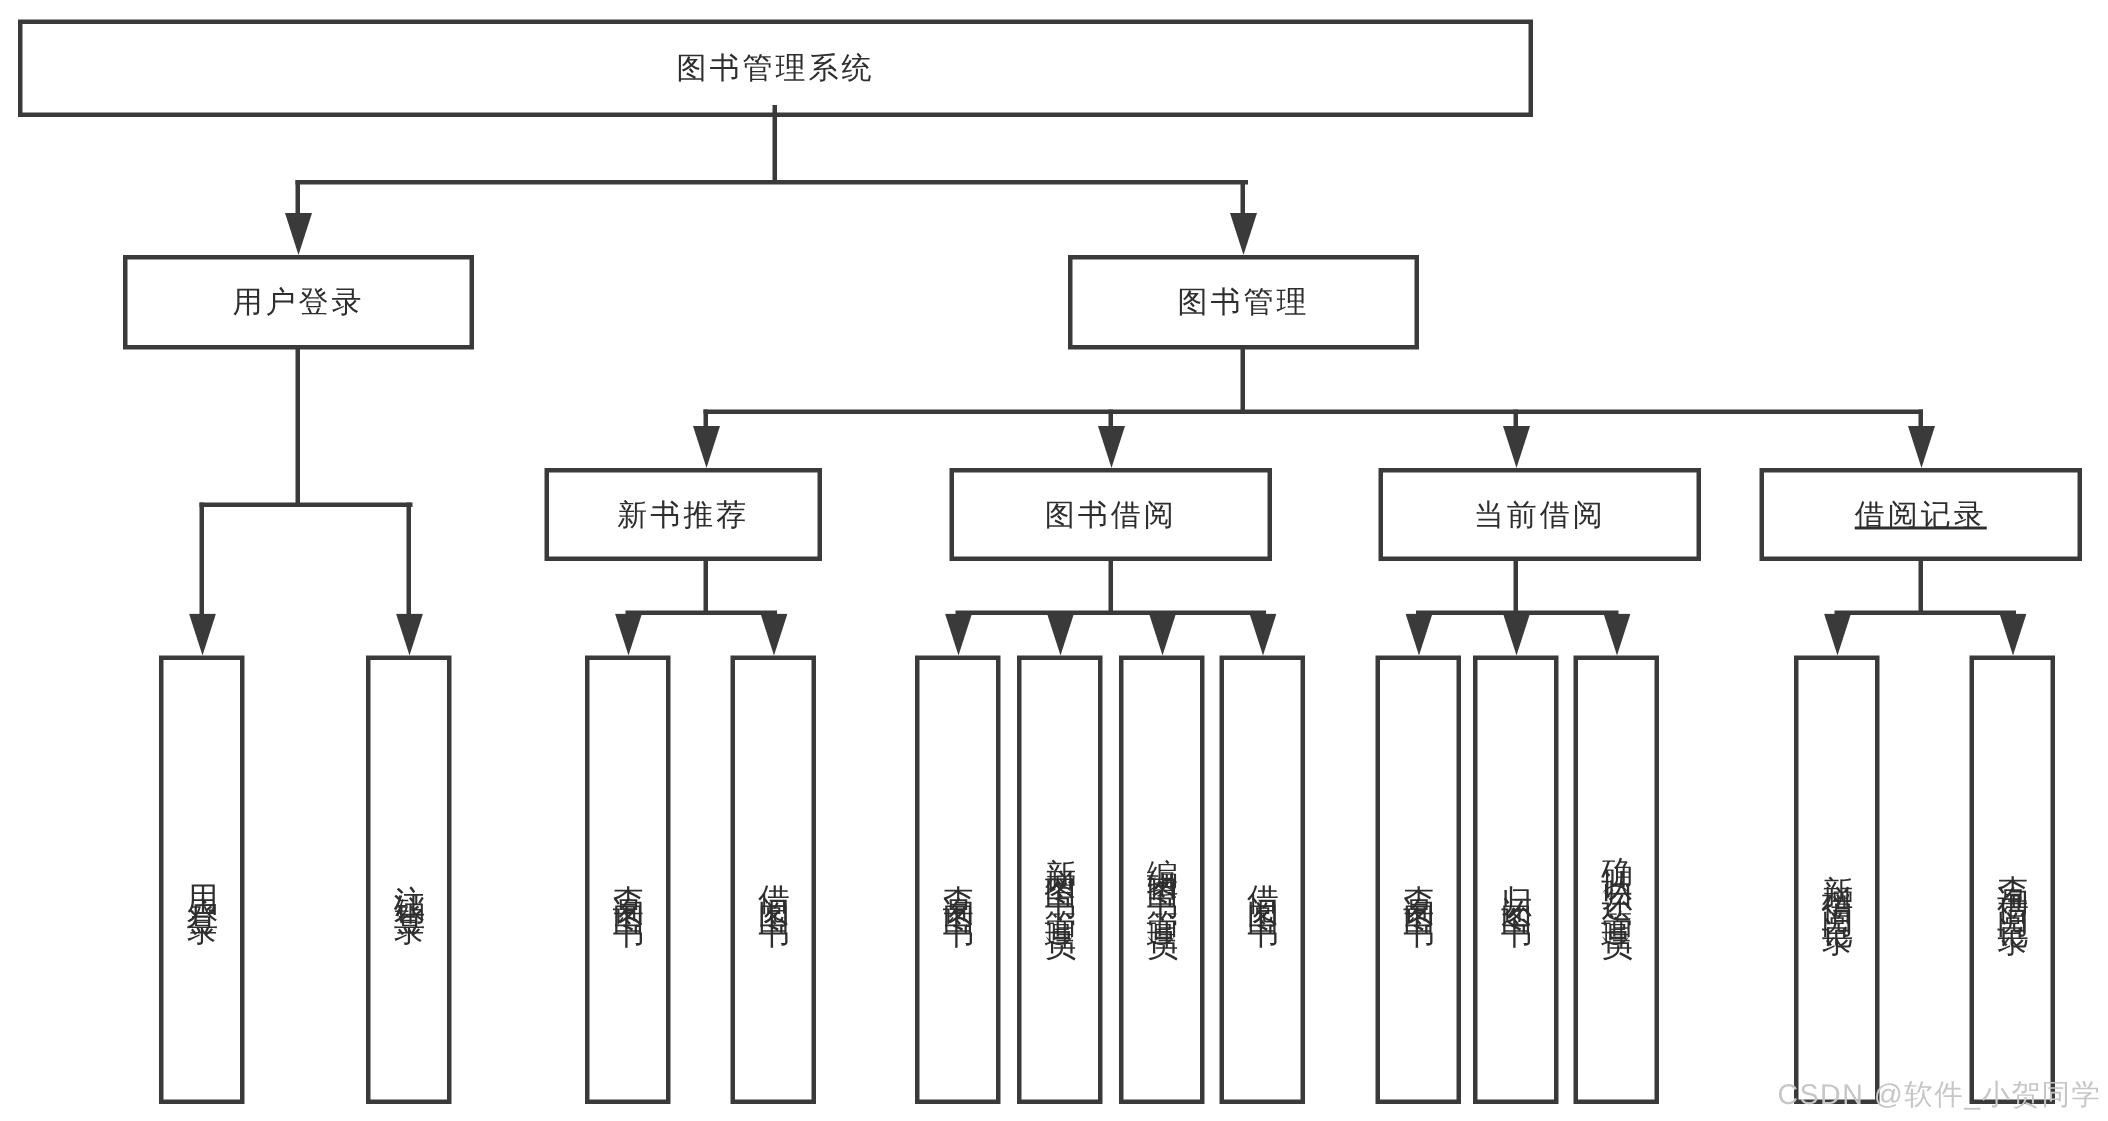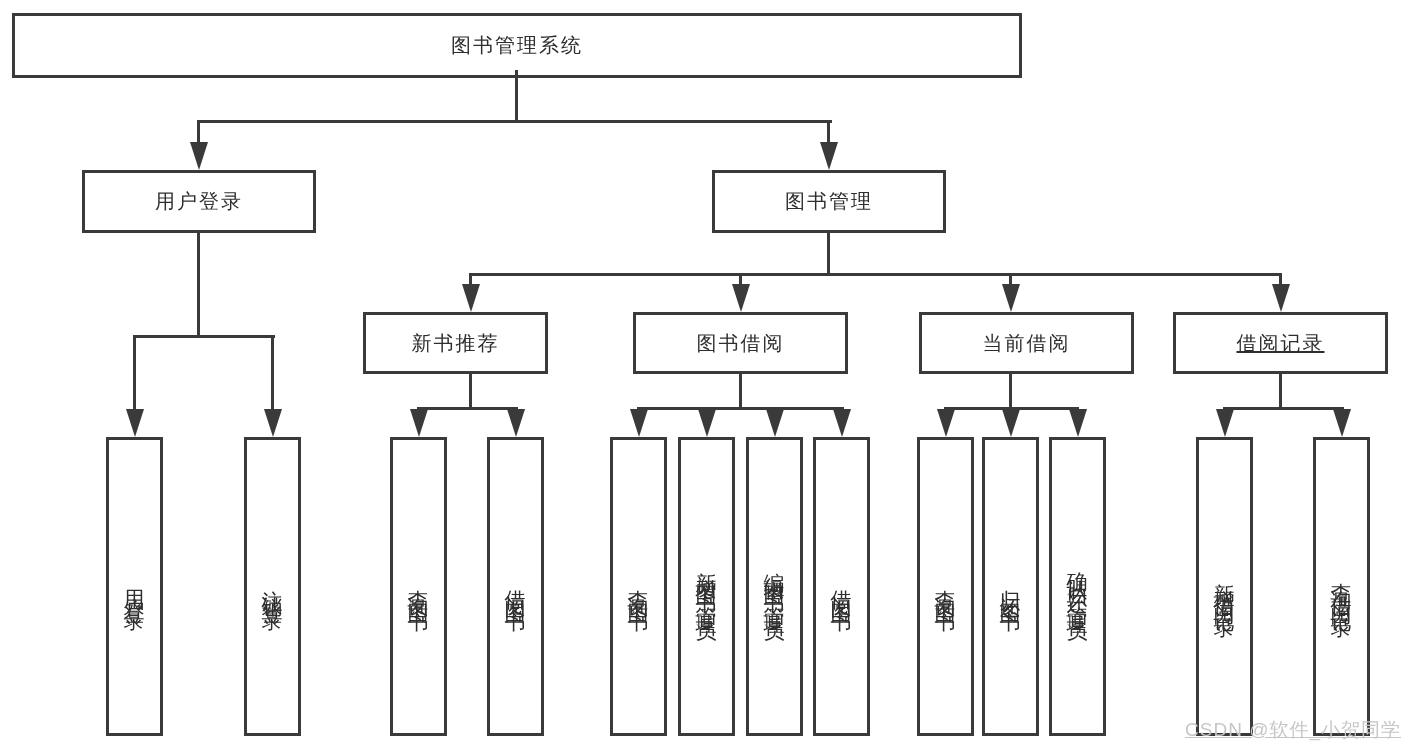--- a/index.html
+++ b/index.html
@@ -49,21 +49,20 @@
     clip-path:polygon(0 0,100% 0,50% 100%);
   }
   #watermark{
     position:absolute;
     right:4px;bottom:4px;
     font-size:19px;
     color:var(--wm);
     letter-spacing:1px;
     z-index:10;
     white-space:nowrap;
-    text-decoration:underline;
   }
 </style>
 </head>
 <body>
 
 <div id="stage">
 
   <div class="box" style="left:12px;top:13px;width:1010px;height:65px;">
     <span class="hlabel">图书管理系统</span>
   </div>

